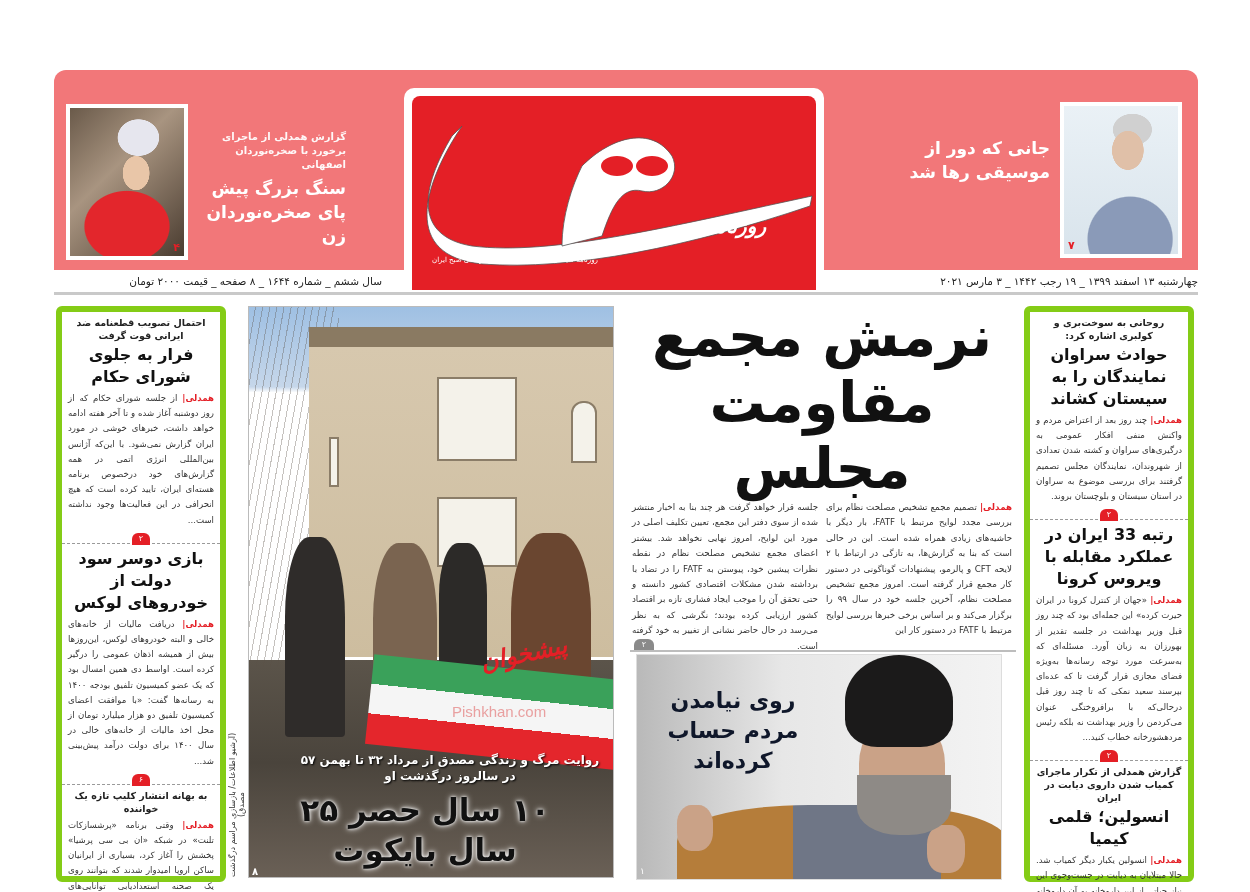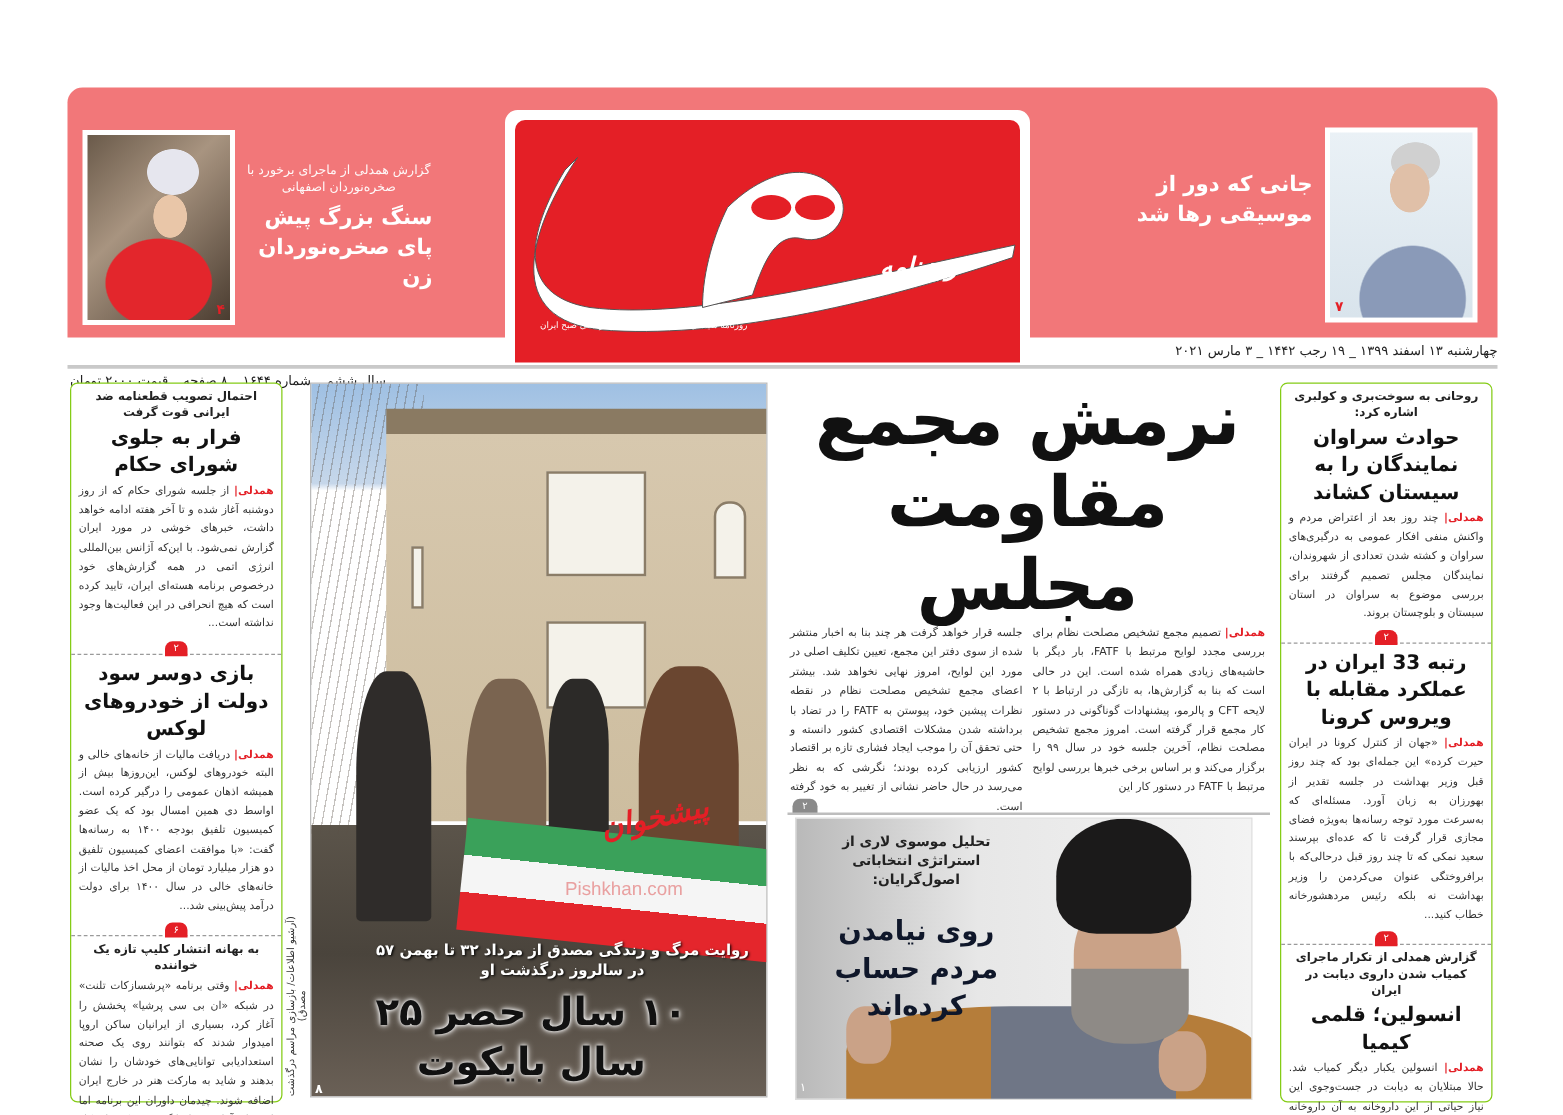--- a/index.html
+++ b/index.html
@@ -14,29 +14,29 @@
   .logo-box {
     position: absolute; left: 404px; top: 88px; width: 420px; height: 202px;
     background: #ffffff; border-radius: 10px;
   }
   .logo-inner {
     position: absolute; left: 8px; top: 8px; right: 8px; bottom: 0;
     background: #e41f26; border-radius: 8px 8px 0 0; overflow: hidden;
   }
   .logo-swoosh { position: absolute; left: 0; top: 0; width: 100%; height: 100%; }
   .logo-ruznameh {
-    position: absolute; left: 292px; top: 105px; color: #fff; font-family: "DejaVu Serif", serif;
+    position: absolute; left: 292px; top: 118px; color: #fff; font-family: "DejaVu Serif", serif;
     font-size: 20px; font-weight: bold; font-style: italic; direction: rtl;
   }
   .logo-tagline {
     position: absolute; left: 20px; top: 160px; color: #fff; font-size: 7px; direction: rtl; white-space: nowrap;
   }
 
   .teaser { position: absolute; top: 104px; direction: rtl; color: #fff; }
-  .teaser .kicker { font-size: 10px; line-height: 14px; font-weight: normal; opacity: 0.95; text-align: center; }
+  .teaser .kicker { font-size: 10px; line-height: 14px; font-weight: bold; opacity: 0.95; }
   .teaser .title { font-size: 17px; line-height: 24px; font-weight: bold; margin-top: 4px; }
   .teaser-left { left: 196px; width: 150px; text-align: right; top: 130px; }
   .teaser-right { left: 880px; width: 170px; text-align: right; top: 132px; }
 
   .teaser-photo {
     position: absolute; background: #fff; padding: 4px; width: 122px; height: 156px;
   }
   .teaser-photo .ph { width: 100%; height: 100%; position: relative; overflow: hidden; }
   .teaser-photo .pgnum {
     position: absolute; bottom: 2px; color: #e41f26; font-size: 11px; font-weight: bold;
@@ -56,30 +56,30 @@
       radial-gradient(ellipse 26px 32px at 56% 30%, #e0c0a8 0 60%, transparent 62%),
       radial-gradient(ellipse 32px 26px at 60% 16%, #d0d0d0 0 60%, transparent 62%),
       radial-gradient(ellipse 60px 60px at 58% 90%, #8a9ab8 0 70%, transparent 72%),
       linear-gradient(180deg, #eaf1f6, #d9e4ec);
   }
   .photo-musician .pgnum { left: 4px; }
 
   .dateline {
     position: absolute; top: 270px; height: 22px; font-size: 10.5px; line-height: 22px; color: #222; direction: rtl;
   }
-  .dateline-left { left: 56px; width: 340px; text-align: left; margin-top: 24px; }
+  .dateline-left { left: 42px; width: 340px; text-align: right; }
   .dateline-right { left: 830px; width: 368px; text-align: right; }
   .rule {
     position: absolute; left: 54px; top: 292px; width: 1144px; height: 3px; background: #c9c9c9;
   }
 
   
   .side-col {
     position: absolute; top: 306px; width: 170px; height: 576px;
-    border: 1px solid #84cc16; border-radius: 6px; background: #fff; direction: rtl; padding: 0 6px;
+    border: 6px solid #84cc16; border-radius: 6px; background: #fff; direction: rtl; padding: 0 6px;
   }
   .col-left { left: 56px; }
   .col-right { left: 1024px; }
   .story { text-align: center; }
   .story .kicker { font-size: 9.5px; font-weight: bold; line-height: 13px; color: #222; }
   .story .headline { font-size: 16px; font-weight: bold; line-height: 22px; color: #111; margin-top: 2px; }
   .story .body { font-size: 8.6px; line-height: 15.2px; color: #333; text-align: justify; margin-top: 3px; }
   .story .byline { color: #e41f26; font-weight: bold; }
   .story-sep {
     position: relative; height: 14px; margin: 2px -6px 4px;
@@ -261,21 +261,20 @@
 
 <div class="interview">
   <div class="cleric-robe"></div>
   <div class="cleric-hand-l"></div>
   <div class="cleric-hand-r"></div>
   <div class="cleric-face"></div>
   <div class="cleric-beard"></div>
   <div class="cleric-turban"></div>
 </div>
 <div class="interview-text">
-  <div class="kicker">تحلیل موسوی لاری از استراتژی انتخاباتی اصول‌گرایان:</div>
   <div class="headline">روی نیامدن مردم حساب کرده‌اند</div>
 </div>
 <div class="interview-pg">۱</div>
 
 <div class="side-col col-right">
   <div class="story" style="padding-top:4px;">
     <div class="kicker">روحانی به سوخت‌بری و کولبری اشاره کرد:</div>
     <div class="headline">حوادث سراوان نمایندگان را به سیستان کشاند</div>
     <div class="body"><span class="byline">همدلی|</span> <span>چند روز بعد از اعتراض مردم و واکنش منفی افکار عمومی به درگیری‌های سراوان و کشته شدن تعدادی از شهروندان، نمایندگان مجلس تصمیم گرفتند برای بررسی موضوع به سراوان در استان سیستان و بلوچستان بروند.</span></div>
   </div>

